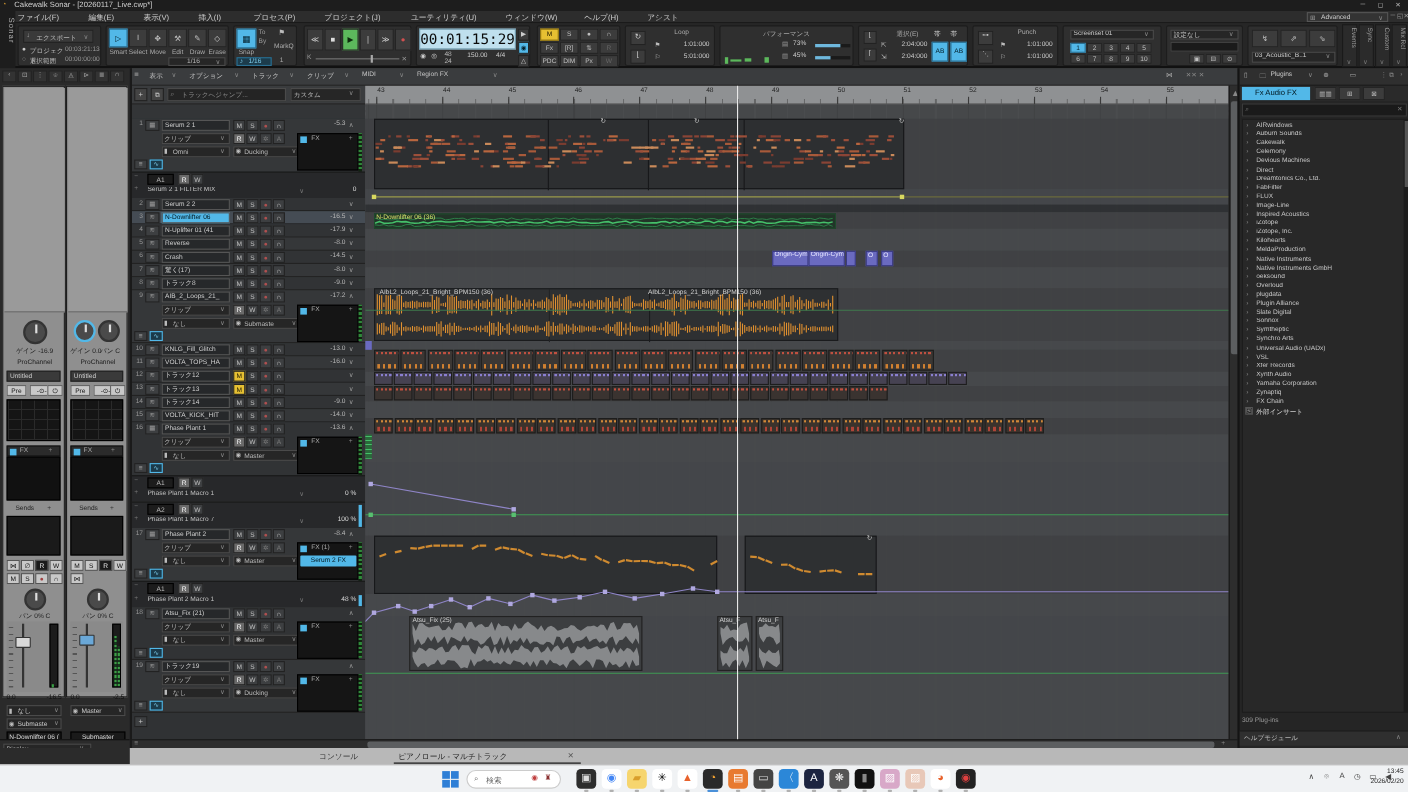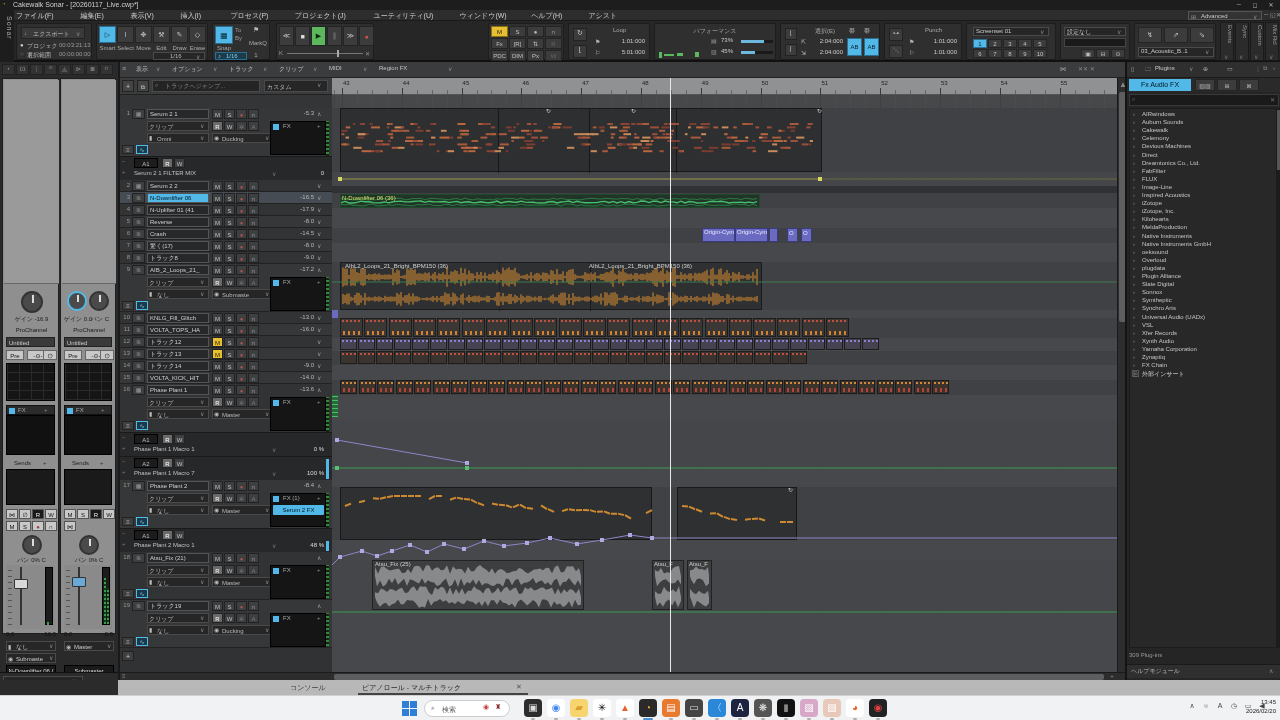--- a/index.html
+++ b/index.html
@@ -102,20 +102,32 @@
         <div class="a btn t7" style="left: 2px; top: 2px; width: 15px; height: 20px; background: rgb(60, 60, 60); color: rgb(204, 204, 204);">≪</div>
         <div class="a btn t7" style="left: 18px; top: 2px; width: 15px; height: 20px; background: rgb(60, 60, 60); color: rgb(221, 221, 221);">■</div>
         <div class="a btn t7" style="left: 34px; top: 2px; width: 15px; height: 20px; background: rgb(92, 184, 92); color: rgb(12, 42, 12);">▶</div>
         <div class="a btn t7" style="left: 50px; top: 2px; width: 15px; height: 20px; background: rgb(60, 60, 60); color: rgb(136, 136, 136);">∥</div>
         <div class="a btn t7" style="left: 66px; top: 2px; width: 15px; height: 20px; background: rgb(60, 60, 60); color: rgb(204, 204, 204);">≫</div>
         <div class="a btn t7" style="left: 82px; top: 2px; width: 15px; height: 20px; background: rgb(60, 60, 60); color: rgb(208, 80, 80);">●</div>
         <div class="a t6" style="left: 2px; top: 26px; width: 6px; height: 8px; color: rgb(153, 153, 153);">K</div>
         <div class="a" style="left: 10px; top: 29px; width: 76px; height: 1px; background: rgb(119, 119, 119);"></div>
         <div class="a" style="left: 60px; top: 26px; width: 2px; height: 7px; background: rgb(170, 170, 170);"></div>
         <div class="a t6" style="left: 88px; top: 26px; width: 8px; height: 8px; color: rgb(153, 153, 153);">✕</div>
+      </div>
+      <div class="a mod" style="left: 378px; top: 2px; width: 104px; height: 37px;">
+        <div class="a" style="left: 2px; top: 2px; width: 88px; height: 19px; background: rgb(191, 224, 238); color: rgb(10, 10, 10); text-align: center; line-height: 19px; font-size: 13px; font-family: &quot;DejaVu Sans Mono&quot;, monospace; border: 1px solid rgb(106, 147, 165);">00:01:15:29</div>
+        <div class="a t6" style="left: 3px; top: 24px; width: 8px; height: 9px; color: rgb(204, 204, 204);">◉</div>
+        <div class="a t6" style="left: 13px; top: 24px; width: 8px; height: 9px; color: rgb(204, 204, 204);">◎</div>
+        <div class="a t6" style="left: 25px; top: 23px; width: 10px; height: 6px; color: rgb(187, 187, 187);">48</div>
+        <div class="a t6" style="left: 25px; top: 29px; width: 10px; height: 6px; color: rgb(187, 187, 187);">24</div>
+        <div class="a t6" style="left: 42px; top: 24px; width: 26px; height: 9px; color: rgb(204, 204, 204); text-align: center;">150.00</div>
+        <div class="a t6" style="left: 72px; top: 24px; width: 16px; height: 9px; color: rgb(204, 204, 204);">4/4</div>
+        <div class="a btn t6" style="left: 92px; top: 2px; width: 10px; height: 11px; background: rgb(60, 60, 60); color: rgb(204, 204, 204);">▶</div>
+        <div class="a btn t6" style="left: 92px; top: 14px; width: 10px; height: 11px; background: rgb(82, 184, 232); color: rgb(4, 34, 46);">◉</div>
+        <div class="a btn t6" style="left: 92px; top: 26px; width: 10px; height: 11px; background: rgb(60, 60, 60); color: rgb(204, 204, 204);">△</div>
       </div>
       <div class="a mod" style="left: 488px; top: 2px; width: 76px; height: 37px;">
         <div class="a btn t6 yellow" style="left: 2px; top: 2px; width: 17px; height: 11px;">M</div>
         <div class="a btn t6" style="left: 20px; top: 2px; width: 17px; height: 11px;">S</div>
         <div class="a btn t6" style="left: 38px; top: 2px; width: 17px; height: 11px;">●</div>
         <div class="a btn t6" style="left: 56px; top: 2px; width: 17px; height: 11px;">∩</div>
         <div class="a btn t6" style="left: 2px; top: 14px; width: 17px; height: 11px;">Fx</div>
         <div class="a btn t6" style="left: 20px; top: 14px; width: 17px; height: 11px;">[R]</div>
         <div class="a btn t6" style="left: 38px; top: 14px; width: 17px; height: 11px;">⇅</div>
         <div class="a btn t6" style="left: 56px; top: 14px; width: 17px; height: 11px; color: rgb(102, 102, 102);">R</div>

